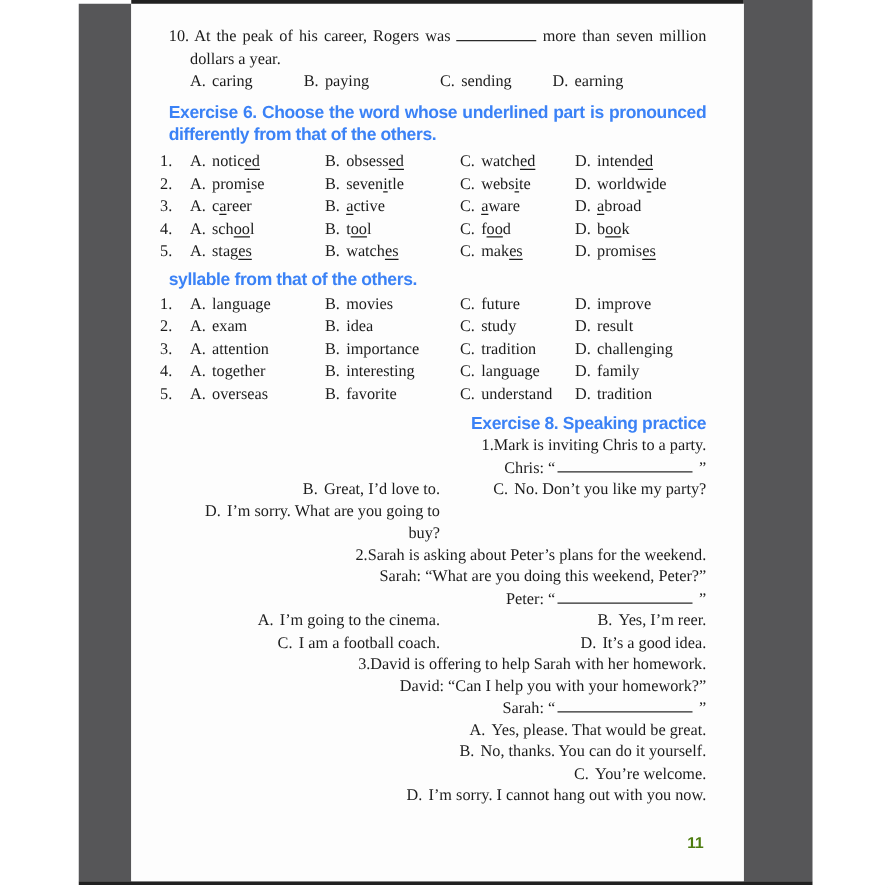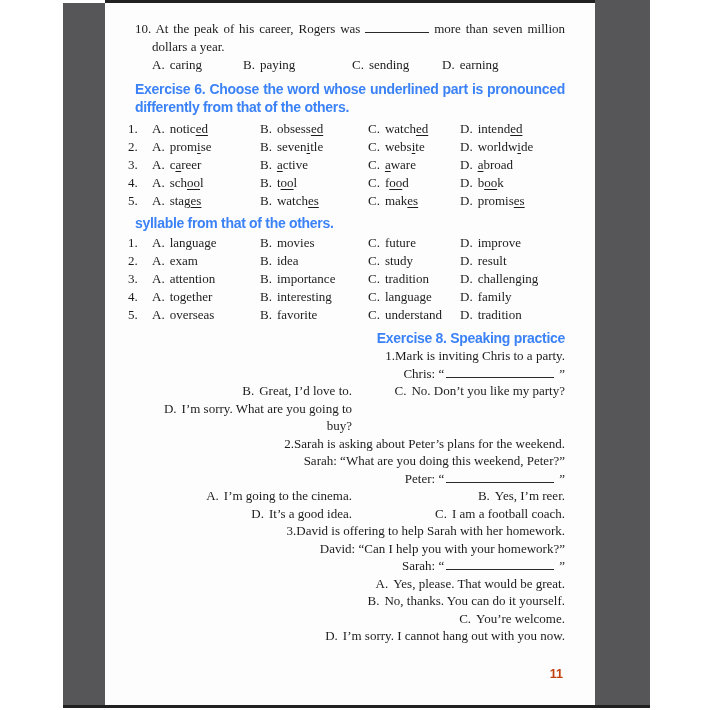--- a/index.html
+++ b/index.html
@@ -60,21 +60,21 @@
   .scen .num { display:inline-block; width:15px; }
   .dialog { margin-left:15px; }
   .openq { margin-right:2px; }
   .closeq { margin-left:5px; }
   .opts2col { margin-left:15px; display:grid; grid-template-columns:202px 1fr; }
   .opts1col { margin-left:15px; }
 
   .pageno {
     position:absolute; top:662px; right:32px;
     font-family:"Liberation Sans", sans-serif; font-weight:bold;
-    font-size:12.5px; color:#c2410c;
+    font-size:12.5px; color:#4d7c0f;
   }
 </style>
 </head>
 <body>
 
 <div class="canvas">
   <div class="band band-left"></div>
   <div class="band band-right"></div>
   <div class="bottom-line"></div>
 
@@ -205,22 +205,22 @@
           </div>
         </div>
 
         <div class="item">
           <div class="scen"><span class="num">2.</span><span>Sarah is asking about Peter’s plans for the weekend.</span></div>
           <div class="dialog"><span>Sarah:</span> <span>“What are you doing this weekend, Peter?”</span></div>
           <div class="dialog"><span>Peter:</span> <span class="openq">“</span><span class="blank wide"></span><span class="closeq">”</span></div>
           <div class="opts2col">
             <span><span class="lb">A.</span><span>I’m going to the cinema.</span></span>
             <span><span class="lb">B.</span><span>Yes, I’m reer.</span></span>
+            <span><span class="lb">C.</span><span>I am a football coach.</span></span>
             <span><span class="lb">D.</span><span>It’s a good idea.</span></span>
-            <span><span class="lb">C.</span><span>I am a football coach.</span></span>
           </div>
         </div>
 
         <div class="item">
           <div class="scen"><span class="num">3.</span><span>David is offering to help Sarah with her homework.</span></div>
           <div class="dialog"><span>David:</span> <span>“Can I help you with your homework?”</span></div>
           <div class="dialog"><span>Sarah:</span> <span class="openq">“</span><span class="blank wide"></span><span class="closeq">”</span></div>
           <div class="opts1col">
             <div><span class="lb">A.</span><span>Yes, please. That would be great.</span></div>
             <div><span class="lb">B.</span><span>No, thanks. You can do it yourself.</span></div>

